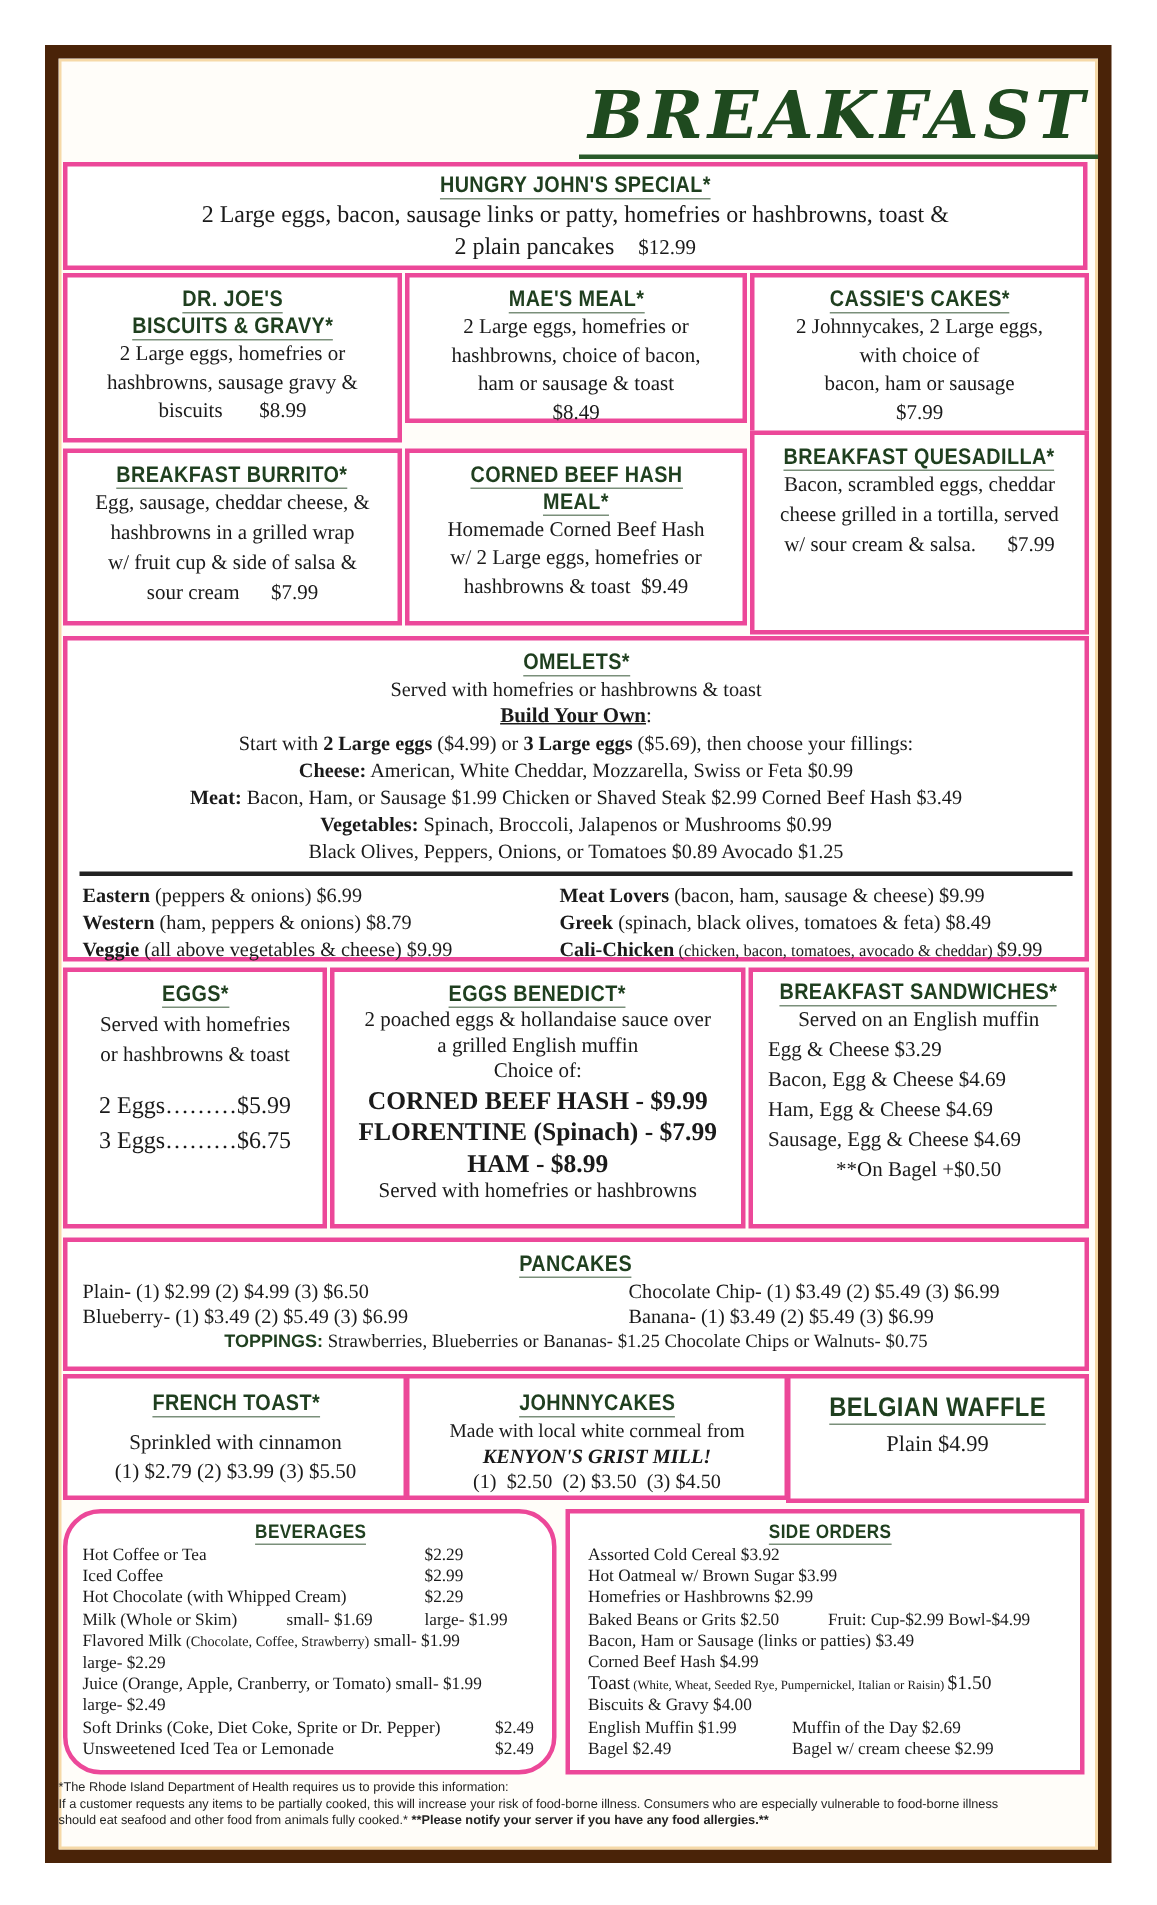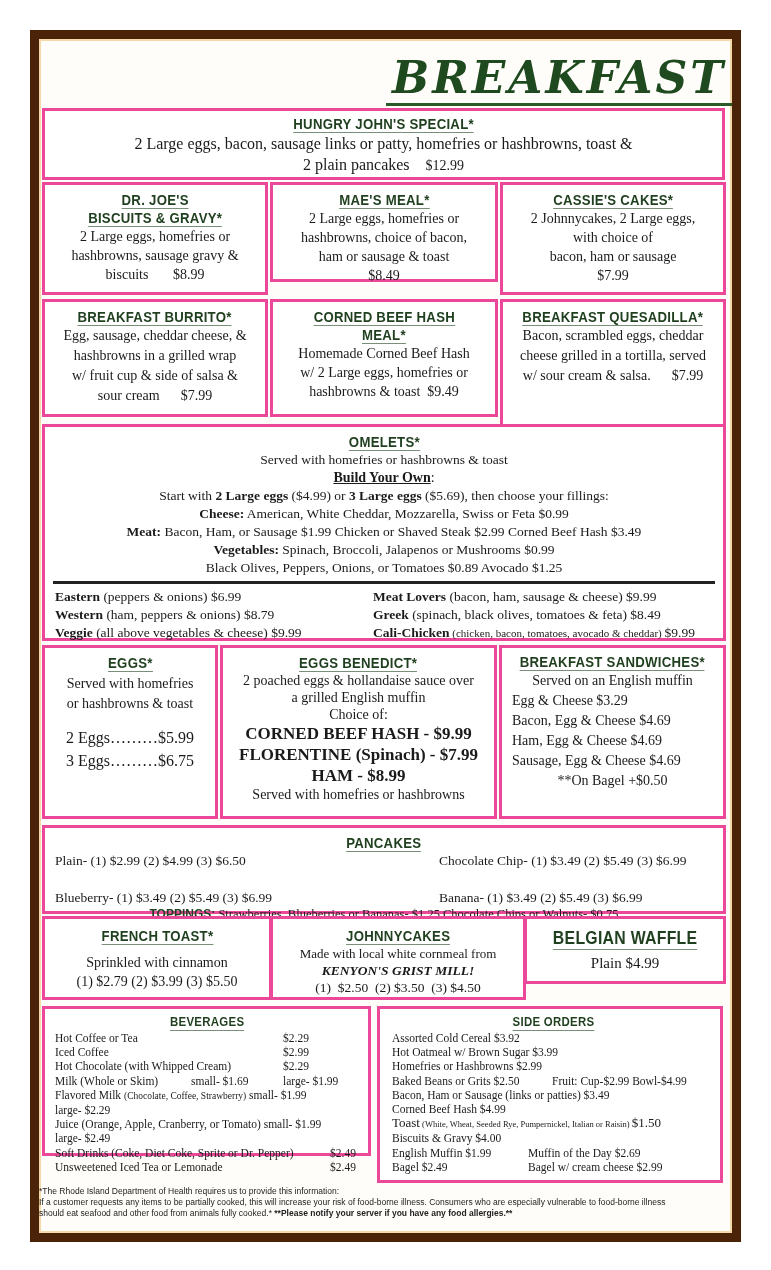--- a/index.html
+++ b/index.html
@@ -64,21 +64,21 @@
       <div class="txt" style="line-height:20px">w/ fruit cup &amp; side of salsa &amp;</div>
       <div class="txt" style="line-height:20px"><span>sour cream</span>&nbsp;&nbsp;&nbsp;&nbsp;&nbsp;&nbsp;<span>$7.99</span></div>
     </div>
     <div class="box" style="left:231px;top:260px;width:228px;height:118px;padding-top:6px;">
       <div><span class="hdr">CORNED BEEF HASH</span></div>
       <div><span class="hdr">MEAL*</span></div>
       <div class="txt">Homemade Corned Beef Hash</div>
       <div class="txt">w/ 2 Large eggs, homefries or</div>
       <div class="txt"><span>hashbrowns &amp; toast</span>&nbsp;&nbsp;<span>$9.49</span></div>
     </div>
-    <div class="box" style="left:461px;top:260px;width:226px;height:136px;padding-top:6px;">
+    <div class="box" style="left:461px;top:248px;width:226px;height:136px;padding-top:6px;">
       <div><span class="hdr">BREAKFAST QUESADILLA*</span></div>
       <div class="txt" style="line-height:20px">Bacon, scrambled eggs, cheddar</div>
       <div class="txt" style="line-height:20px">cheese grilled in a tortilla, served</div>
       <div class="txt" style="line-height:20px"><span>w/ sour cream &amp; salsa.</span>&nbsp;&nbsp;&nbsp;&nbsp;&nbsp;&nbsp;<span>$7.99</span></div>
     </div>
 
     <div class="box" style="left:3px;top:385px;width:684px;height:217px;padding-top:6px;">
       <div><span class="hdr">OMELETS*</span></div>
       <div class="txt" style="font-size:13.5px;line-height:18px">Served with homefries or hashbrowns &amp; toast</div>
       <div class="txt" style="font-size:14px;line-height:18px"><span class="b u">Build Your Own</span><span>:</span></div>
@@ -122,46 +122,46 @@
       <div class="txt" style="line-height:20px">Served on an English muffin</div>
       <div class="txt left" style="line-height:20px;padding-left:10px">Egg &amp; Cheese $3.29</div>
       <div class="txt left" style="line-height:20px;padding-left:10px">Bacon, Egg &amp; Cheese $4.69</div>
       <div class="txt left" style="line-height:20px;padding-left:10px">Ham, Egg &amp; Cheese $4.69</div>
       <div class="txt left" style="line-height:20px;padding-left:10px">Sausage, Egg &amp; Cheese $4.69</div>
       <div class="txt" style="line-height:20px">**On Bagel +$0.50</div>
     </div>
 
     <div class="box" style="left:3px;top:786px;width:684px;height:89px;padding-top:6px;">
       <div><span class="hdr">PANCAKES</span></div>
-      <div class="left" style="display:grid;grid-template-columns:364px 1fr;padding-left:10px;font-size:13.5px;line-height:17px;gap:20px;">
+      <div class="left" style="display:grid;grid-template-columns:364px 1fr;padding-left:10px;font-size:13.5px;line-height:17px;">
         <div>Plain- (1) $2.99 (2) $4.99 (3) $6.50</div>
         <div>Chocolate Chip- (1) $3.49 (2) $5.49 (3) $6.99</div>
         <div>Blueberry- (1) $3.49 (2) $5.49 (3) $6.99</div>
         <div>Banana- (1) $3.49 (2) $5.49 (3) $6.99</div>
       </div>
       <div style="font-size:12.5px;line-height:17px"><span class="b" style="font-family:'Liberation Sans',sans-serif;color:#1f3f1f;font-size:12px">TOPPINGS:</span><span> Strawberries, Blueberries or Bananas- $1.25 Chocolate Chips or Walnuts- $0.75</span></div>
     </div>
 
     <div class="box" style="left:3px;top:877px;width:230px;height:84px;padding-top:8px;">
       <div><span class="hdr">FRENCH TOAST*</span></div>
       <div class="txt" style="margin-top:8px">Sprinkled with cinnamon</div>
       <div class="txt">(1) $2.79 (2) $3.99 (3) $5.50</div>
     </div>
     <div class="box" style="left:231px;top:877px;width:256px;height:84px;padding-top:8px;">
       <div><span class="hdr">JOHNNYCAKES</span></div>
       <div class="txt" style="font-size:13px;line-height:17px">Made with local white cornmeal from</div>
       <div class="txt b" style="font-style:italic;font-size:13.5px;line-height:17px">KENYON'S GRIST MILL!</div>
       <div class="txt" style="font-size:13.5px;line-height:17px;white-space:pre">(1)  $2.50  (2) $3.50  (3) $4.50</div>
     </div>
-    <div class="box" style="left:485px;top:877px;width:202px;height:68px;padding-top:8px;">
+    <div class="box" style="left:485px;top:877px;width:202px;height:86px;padding-top:8px;">
       <div><span class="hdr" style="font-size:18px;line-height:22px">BELGIAN WAFFLE</span></div>
       <div class="txt" style="font-size:15px;margin-top:4px">Plain $4.99</div>
     </div>
 
-    <div class="box" style="left:3px;top:967px;width:329px;height:150px;padding:3px 8px 0 10px;">
+    <div class="box" style="left:3px;top:967px;width:329px;height:177px;padding:3px 8px 0 10px;border-radius:25px;">
       <div><span class="hdr" style="font-size:13px">BEVERAGES</span></div>
       <div class="left" style="font-size:11.5px;line-height:14.2px">
         <div style="display:grid;grid-template-columns:228px 1fr">
             <span>Hot Coffee or Tea</span>
             <span>$2.29</span>
           </div>
         <div style="display:grid;grid-template-columns:228px 1fr">
             <span>Iced Coffee</span>
             <span>$2.99</span>
           </div>

